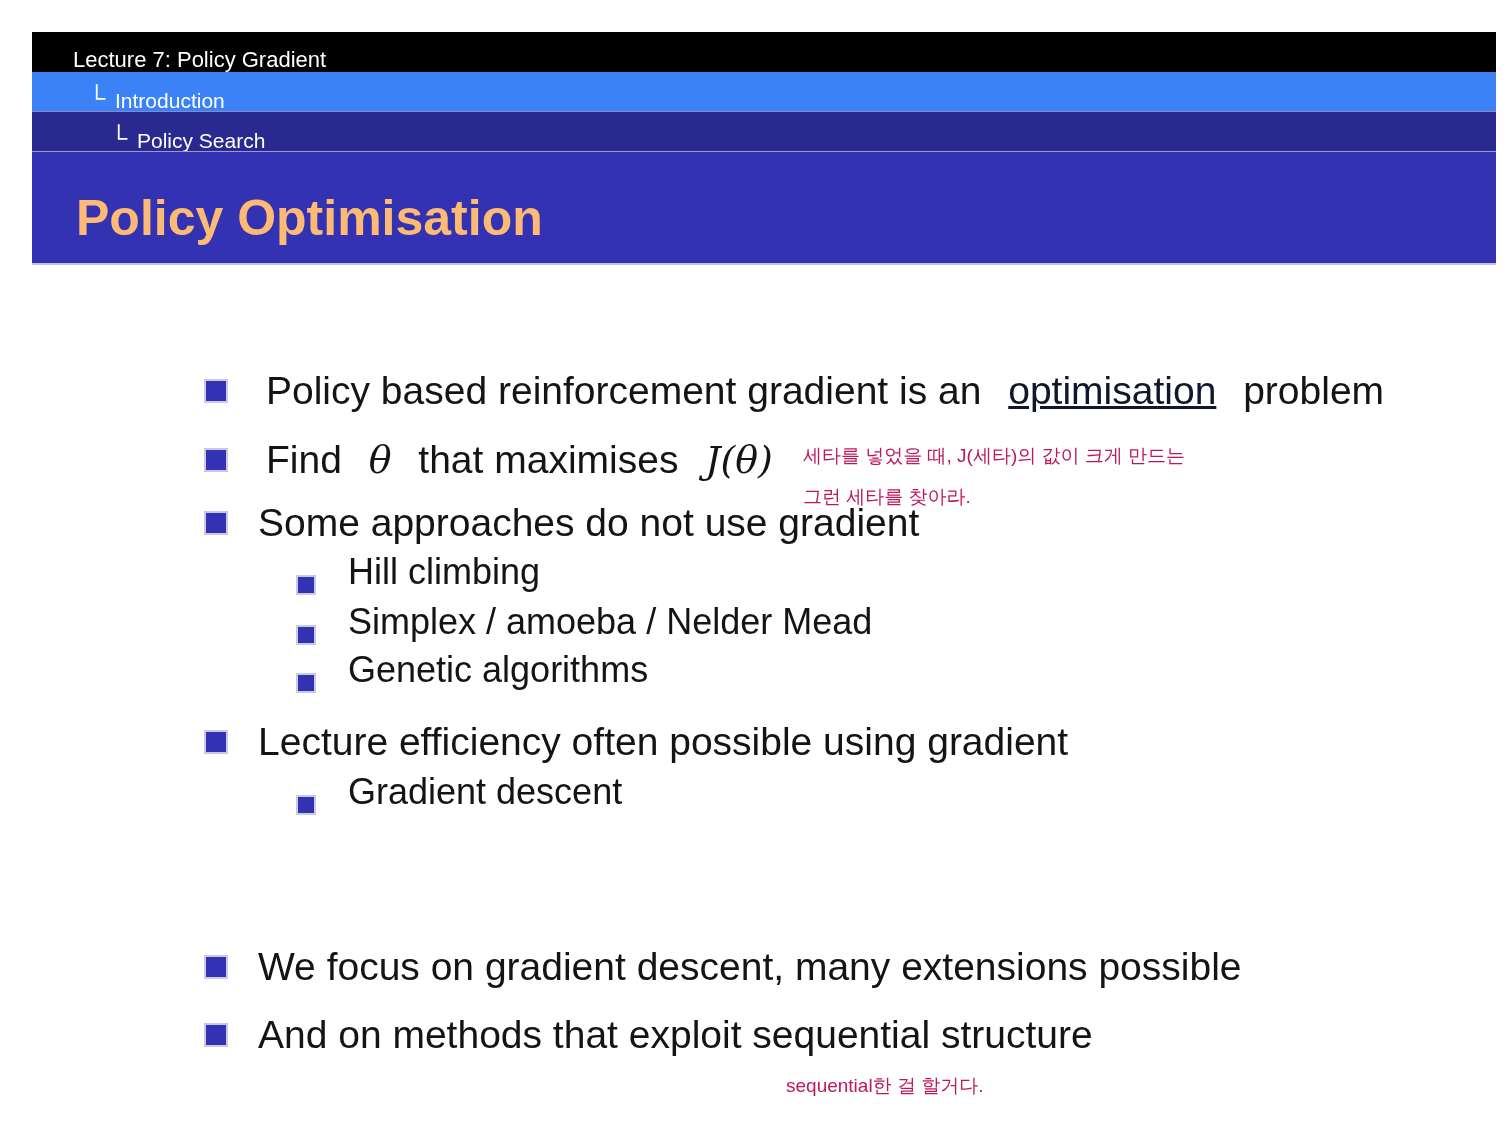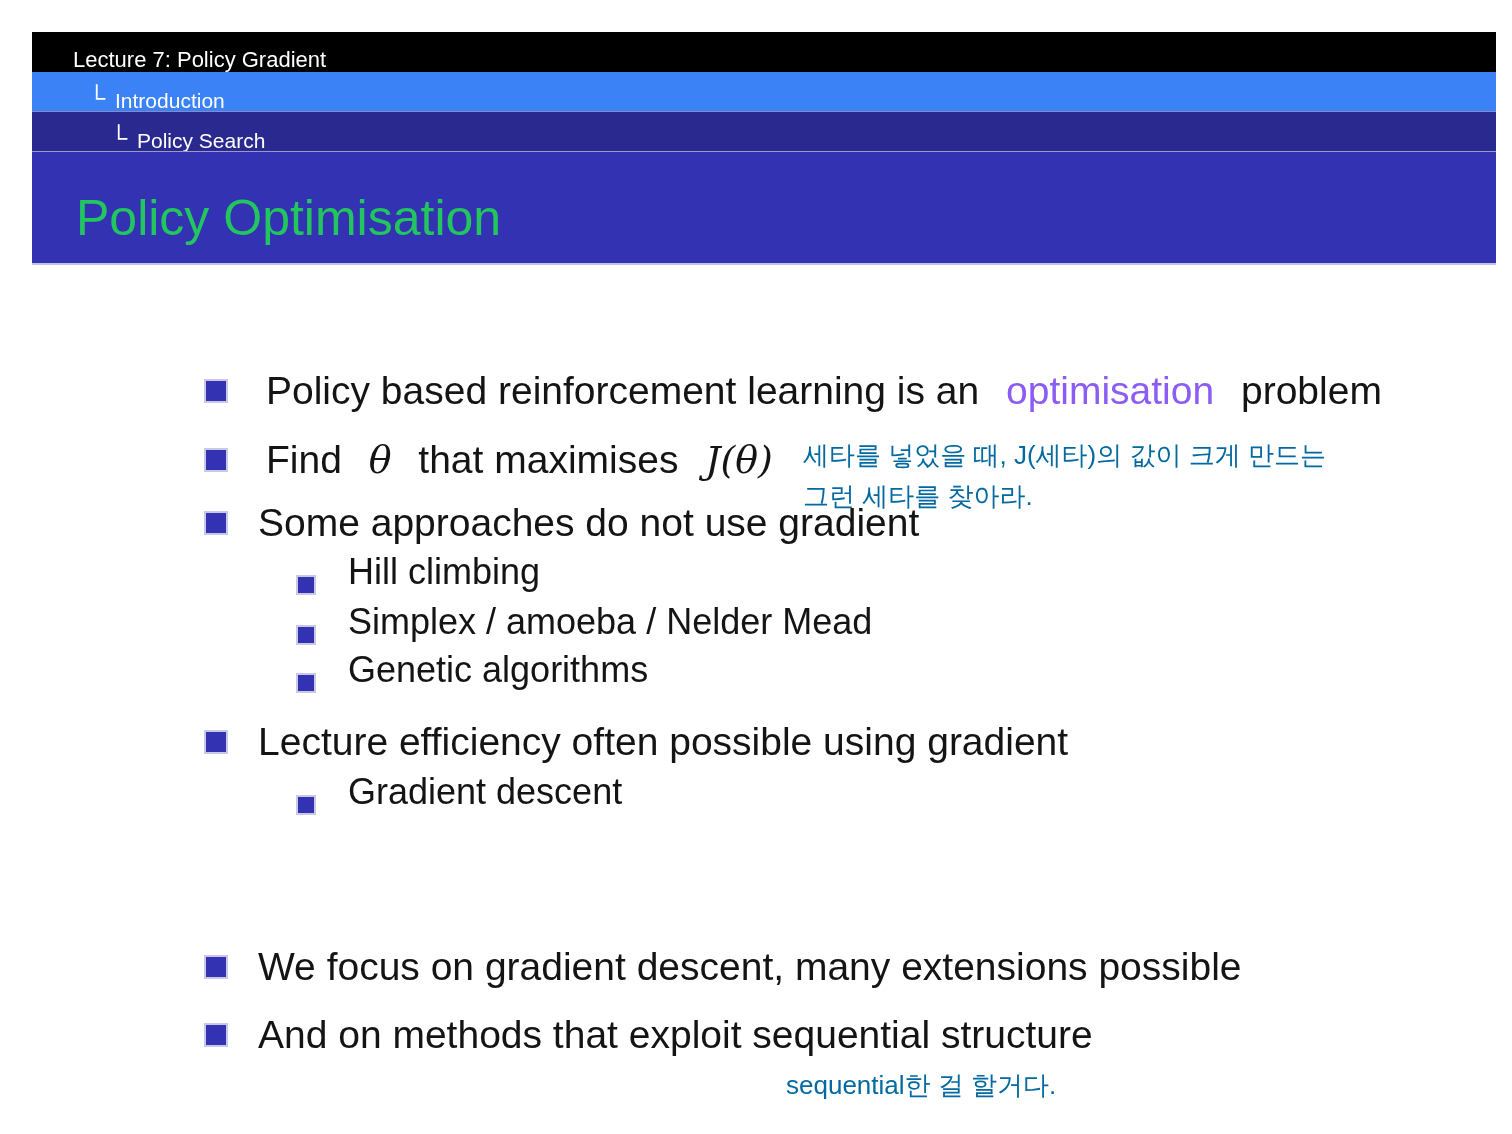--- a/index.html
+++ b/index.html
@@ -29,23 +29,23 @@
   .banner {
     position: absolute; left: 0; top: 119px;
     width: 1512px; height: 114px;
     background: #3232b2;
     border-top: 1px solid #9a9ac8;
     border-bottom: 2px solid #c2c2e0;
   }
   .banner h1 {
     position: absolute; left: 36px; top: 50%;
     transform: translateY(-46%);
-    color: #22c55e;
+    color: #fdba74;
     font-size: 50px;
-    font-weight: 400;
+    font-weight: 700;
     letter-spacing: 0px;
     white-space: nowrap;
   }
 
   
   .row {
     position: absolute;
     display: flex;
     align-items: center;
     white-space: nowrap;
@@ -54,28 +54,28 @@
   .row.l1 { left: 166px; height: 44px; font-size: 39px; }
   .row.l2 { left: 258px; height: 40px; font-size: 36px; align-items: flex-end; }
   .sq {
     display: inline-block;
     background: #3232b2;
     outline: 2px solid #c9c9e6;
     flex: 0 0 auto;
   }
   .l1 .sq { width: 20px; height: 20px; margin-right: 24px; }
   .l2 .sq { width: 16px; height: 16px; margin-right: 26px; }
-  .hl { color: #8b5cf6; }
+  .hl { color: #0f172a; text-decoration: underline; }
   .mi { font-style: italic; font-family: "DejaVu Serif", "Liberation Serif", serif; font-size: 0.97em; }
 
   
   .annot {
     position: absolute;
-    color: #0369a1;
-    font-size: 26px;
+    color: #be185d;
+    font-size: 19px;
     line-height: 33px;
     white-space: nowrap;
   }
   .annot-theta { left: 763px; top: 399px; }
   .annot-seq  { left: 754px; top: 1037px; }
 </style>
 </head>
 <body>
 
 <div class="slide">
@@ -89,21 +89,21 @@
   <div class="bar bar3">
     <span class="inner"><span class="tree">└</span><span>Policy Search</span></span>
   </div>
 
   <div class="banner">
     <h1>Policy Optimisation</h1>
   </div>
 
   <div class="row l1" style="top:337px">
     <span class="sq"></span>
-    <span><span>Policy based reinforcement learning is an </span><span class="hl">optimisation</span><span> problem</span></span>
+    <span><span>Policy based reinforcement gradient is an </span><span class="hl">optimisation</span><span> problem</span></span>
   </div>
 
   <div class="row l1" style="top:406px">
     <span class="sq"></span>
     <span><span>Find </span><span class="mi">θ</span><span> that maximises </span><span class="mi">J(θ)</span></span>
   </div>
 
   <div class="annot annot-theta">
     <div>세타를 넣었을 때, J(세타)의 값이 크게 만드는</div>
     <div>그런 세타를 찾아라.</div>

